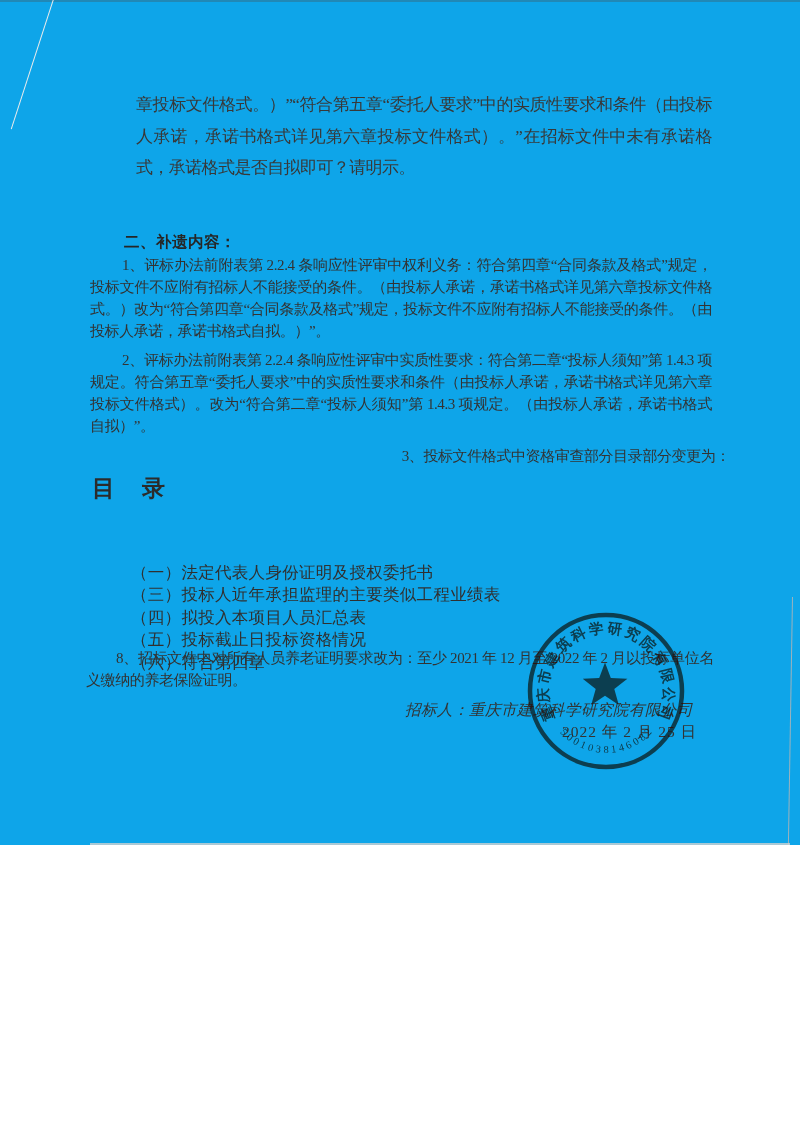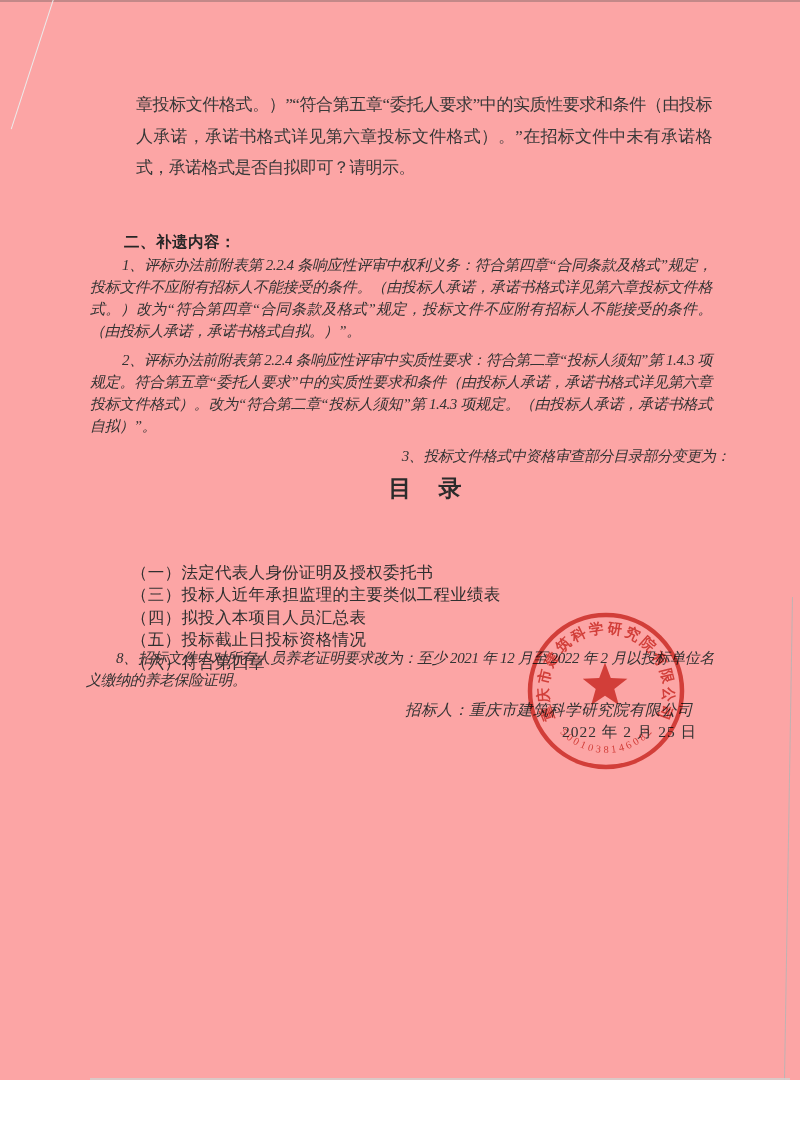--- a/index.html
+++ b/index.html
@@ -4,22 +4,22 @@
 <style>
   html,body { margin:0; padding:0; }
   body {
     width:800px; height:1131px;
     background:#ffffff;
     font-family:"Liberation Serif","DejaVu Serif",serif;
     color:#2e2e2e;
     overflow:hidden;
   }
   .page {
-    position:absolute; left:0; top:0; width:800px; height:1080px;
-    background:#fca5a5; overflow:hidden;
+    position:absolute; left:0; top:0; width:800px; height:845px;
+    background:#0ea5e9; overflow:hidden;
   }
   
   .edge-top {
     position:absolute; left:0; top:0; width:800px; height:2px;
     background:#4a4a4a; opacity:.32;
   }
   .edge-right {
     position:absolute; left:792px; top:597px; width:1px; height:532px;
     background:#b5b5b5; transform:rotate(0.95deg); transform-origin:top center; opacity:.85;
   }
@@ -41,29 +41,29 @@
     position:absolute; left:123px; top:190px;
     font-size:15.5px; font-weight:bold; color:#262626; letter-spacing:0.2px;
   }
   .sec-head {
     position:absolute; left:124px; top:232px;
     font-size:15.5px; font-weight:bold; color:#262626; letter-spacing:0.5px;
   }
   .body-para {
     position:absolute; left:90px; width:622px;
     font-size:15px; line-height:21.9px; letter-spacing:-0.4px;
-    text-align:justify; text-indent:32px; color:#333333;font-style:italic;
+    text-align:justify; text-indent:32px; color:#333333;
   }
   .p1 { top:255px; }
   .p2 { top:350px; }
   .p3 { top:446px; width:640px; text-align:right; }
   .p4 { left:86px; top:648px; width:628px; line-height:21.5px; text-indent:30px; }
   .toc-title {
     position:absolute; left:92px; top:473px; width:668px;
-    font-size:23px; font-weight:bold; color:#2b2b2b; text-align:center;
+    font-size:23px; font-weight:bold; color:#2b2b2b; 
     letter-spacing:2px;
   }
   .toc {
     position:absolute; left:131px; top:518px;
     font-size:16.5px; line-height:22.4px; color:#303030; letter-spacing:0.3px;margin-top:44px;
   }
   .sig-line {
     position:absolute; right:107px; top:700px;
     font-size:15.5px; color:#333333; letter-spacing:0.5px;font-style:italic;
   }

